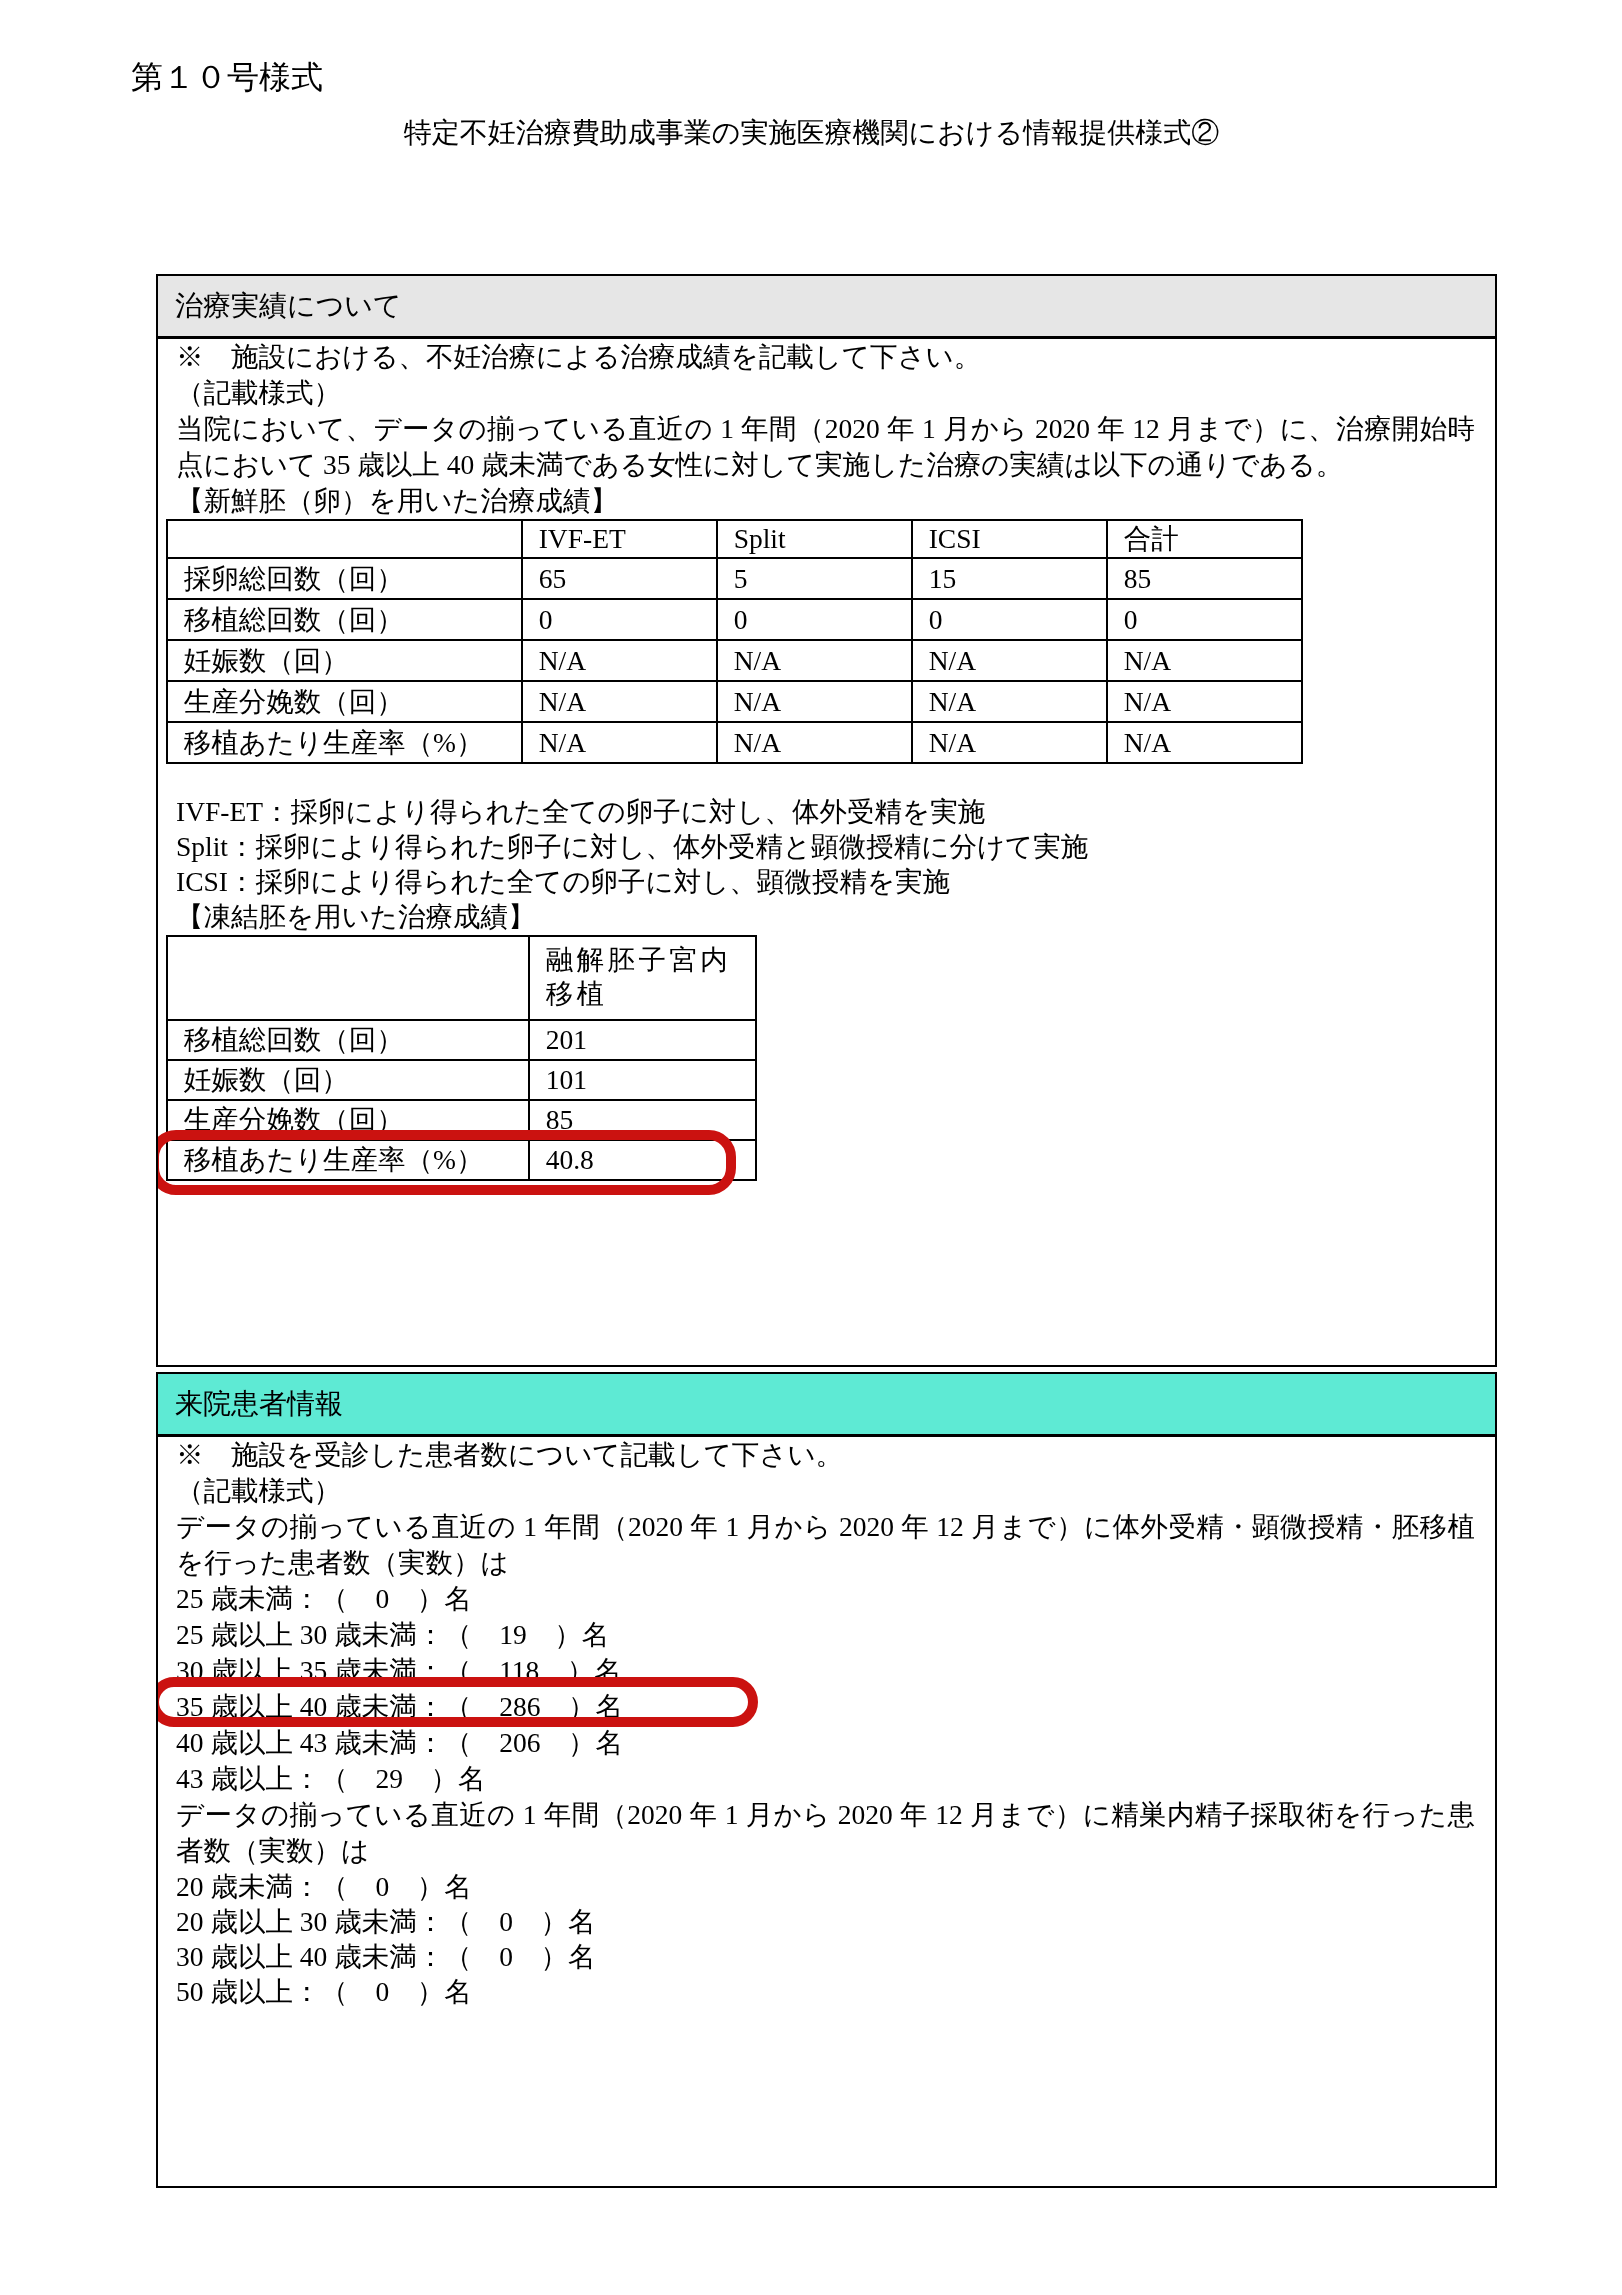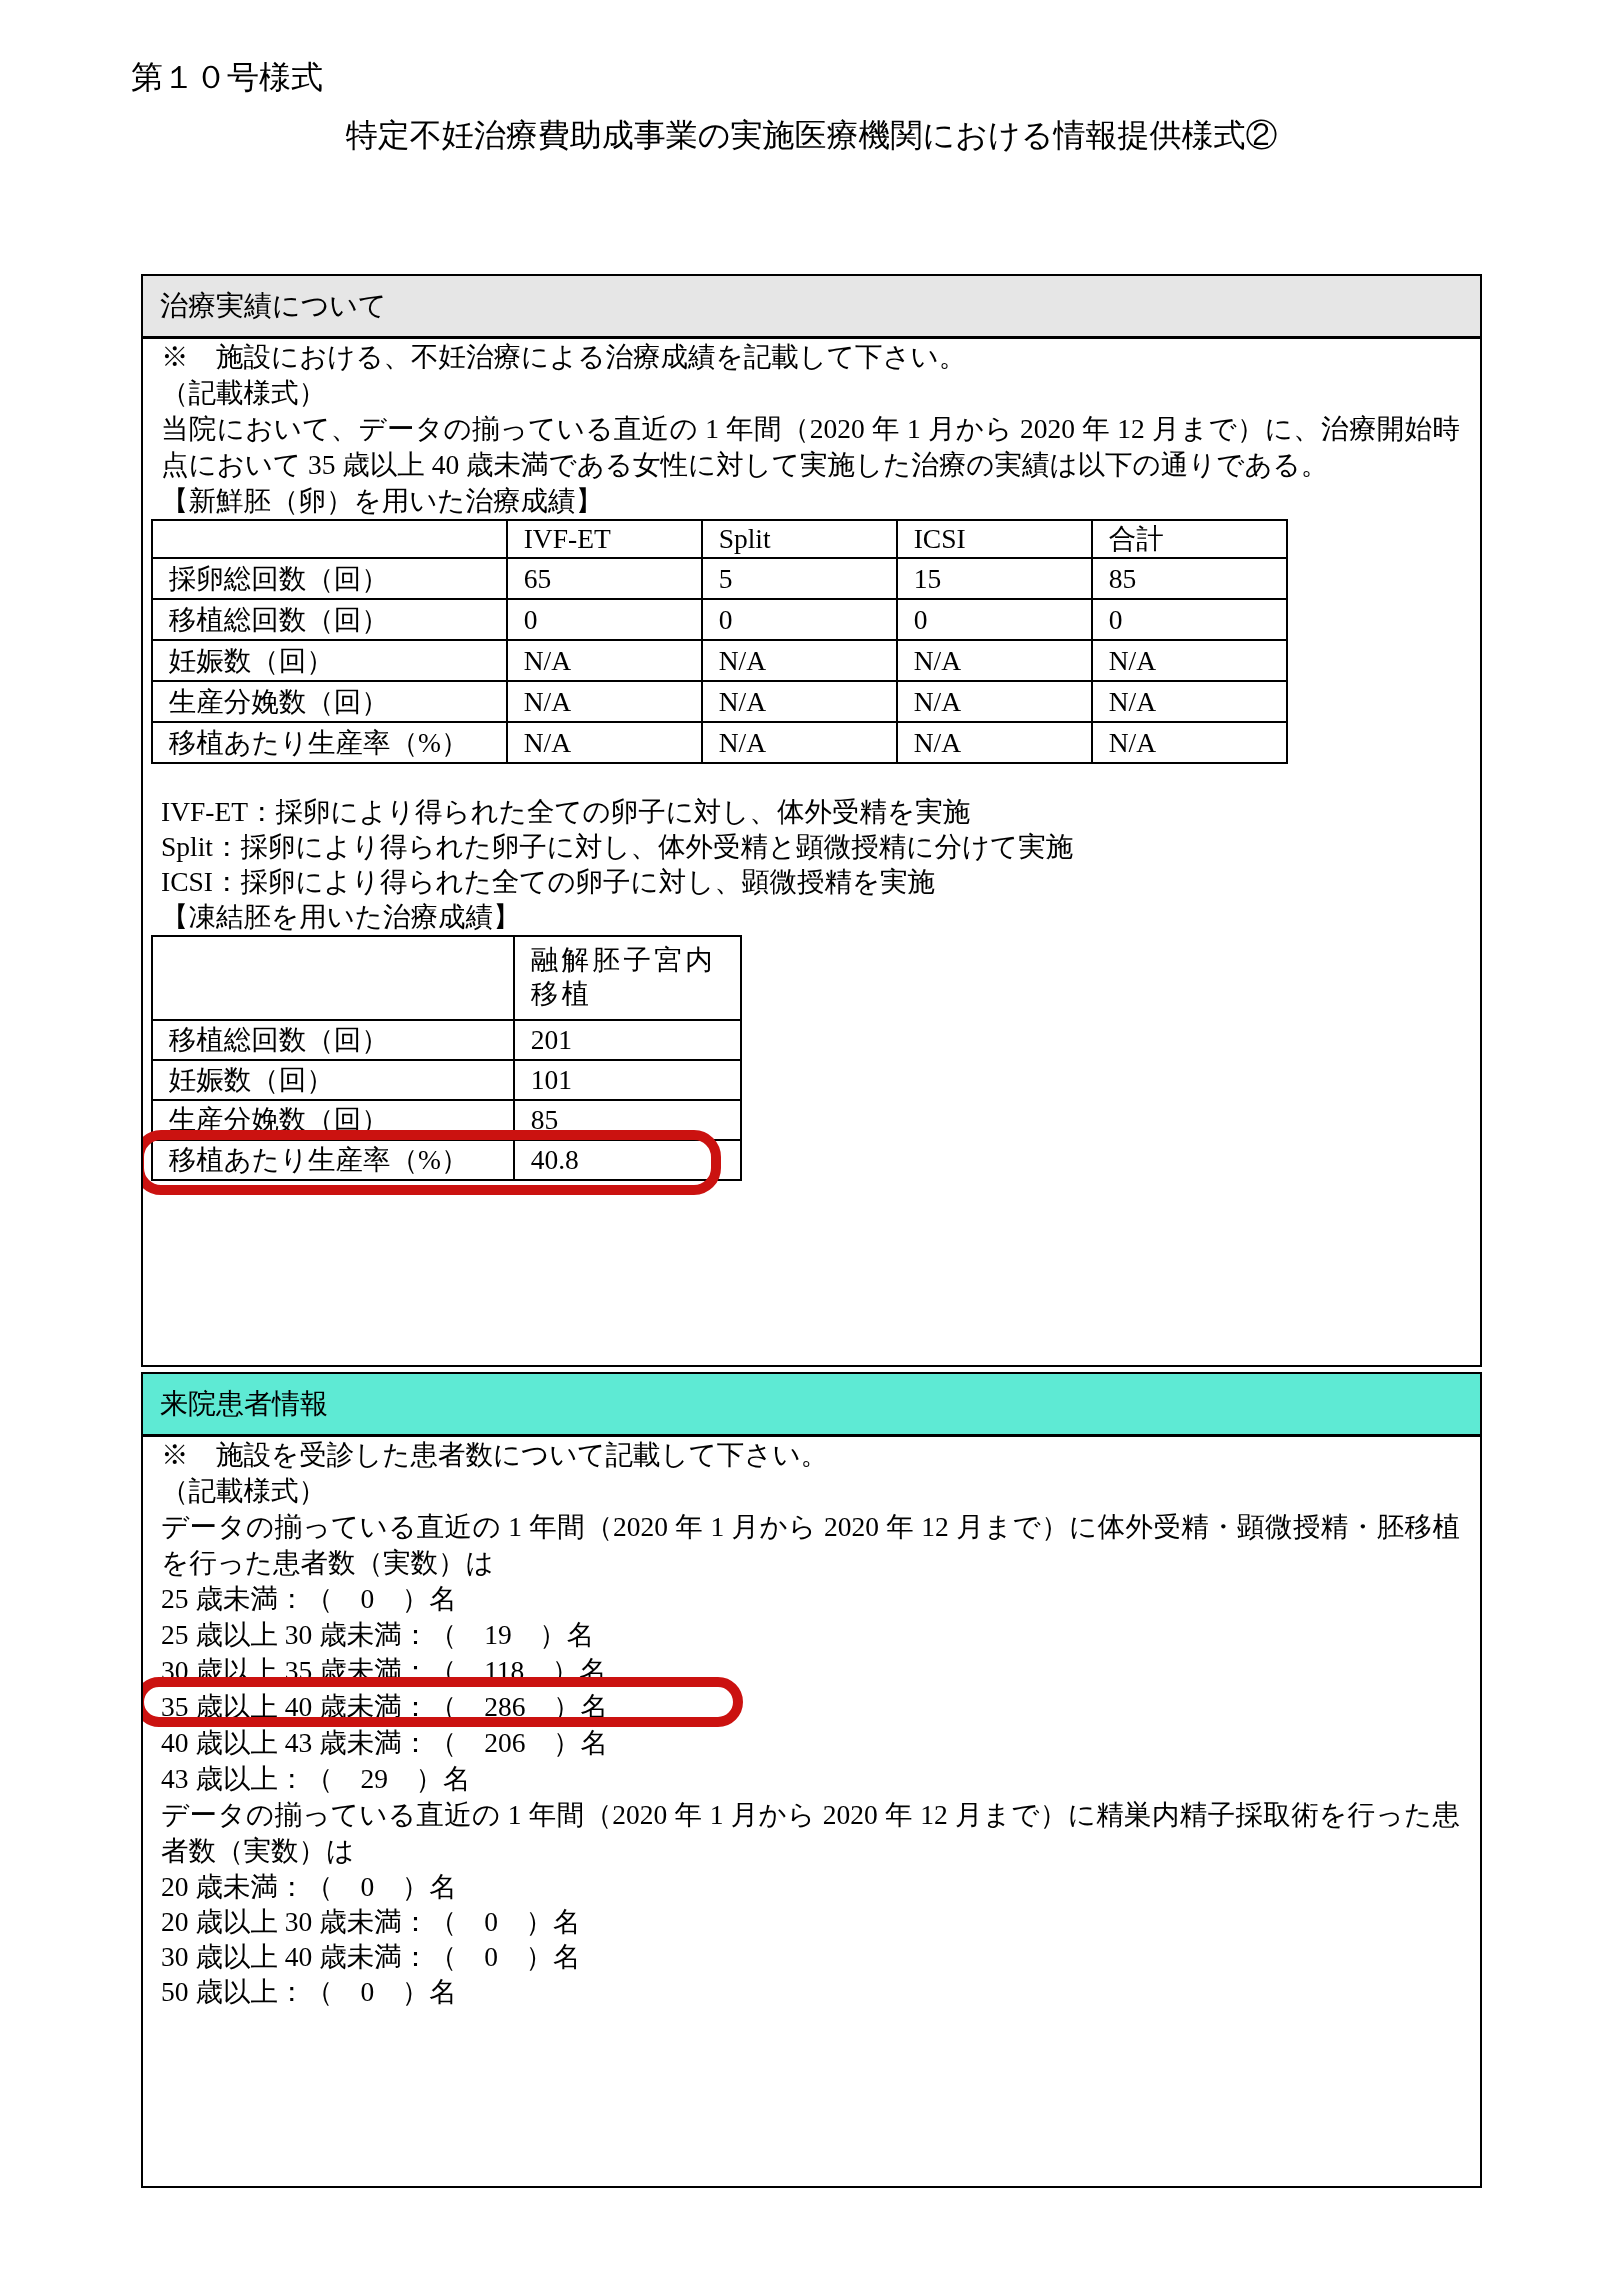--- a/index.html
+++ b/index.html
@@ -3,29 +3,29 @@
 <meta charset="utf-8">
 <style>
   html,body{margin:0;padding:0;background:#ffffff;}
   .page{
     position:relative;width:1623px;height:2295px;background:#fff;color:#000;
     font-family:"Liberation Serif","DejaVu Serif",serif;
     overflow:hidden;
   }
   
   .form-number{position:absolute;left:131px;top:56px;font-size:32px;white-space:nowrap;}
-  .doc-title{position:absolute;left:0;top:114px;width:100%;text-align:center;font-size:32px;white-space:nowrap;font-family:Liberation Mono, monospace;}
+  .doc-title{position:absolute;left:0;top:114px;width:100%;text-align:center;font-size:28px;white-space:nowrap;font-family:Liberation Mono, monospace;}
   .instruction{position:absolute;left:155px;top:197px;font-size:29px;white-space:nowrap;}
   .org-line{
     position:absolute;left:748px;top:226px;font-size:29px;white-space:nowrap;
     padding:0 15.7px 3.4px 4.5px;border-bottom:7.3px double #000;
   }
   
   .panel{
-    position:absolute;left:141px;width:1341px;border:2.8px solid #000;
+    position:absolute;left:156px;width:1341px;border:2.8px solid #000;
     background:#fff;box-sizing:border-box;overflow:hidden;
   }
   .panel1{top:274px;height:1093px;}
   .panel2{top:1372px;height:816px;}
   .band{
     height:63px;background:#e6e6e6;border-bottom:3.9px solid #000;
     display:flex;align-items:center;padding-left:17px;font-size:28px;box-sizing:border-box;
   }
   .content{padding:0 20px 0 18px;font-size:27.5px;line-height:36px;}
   .content p{margin:0;}

